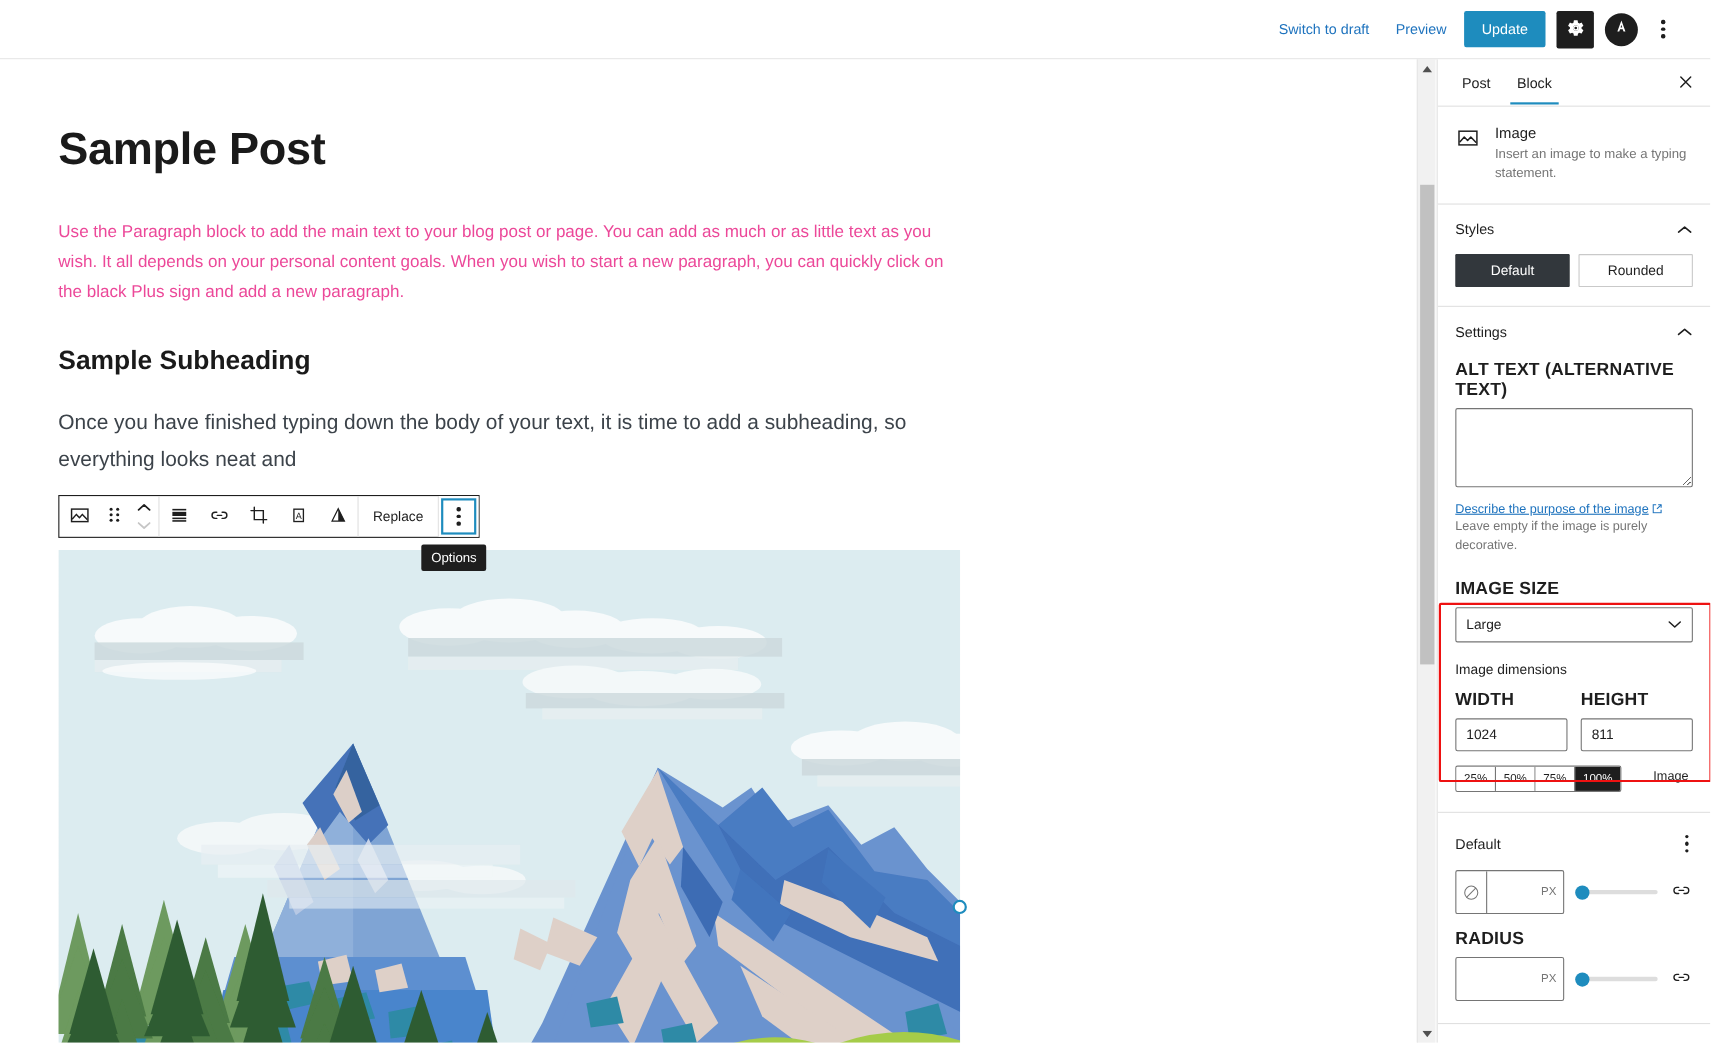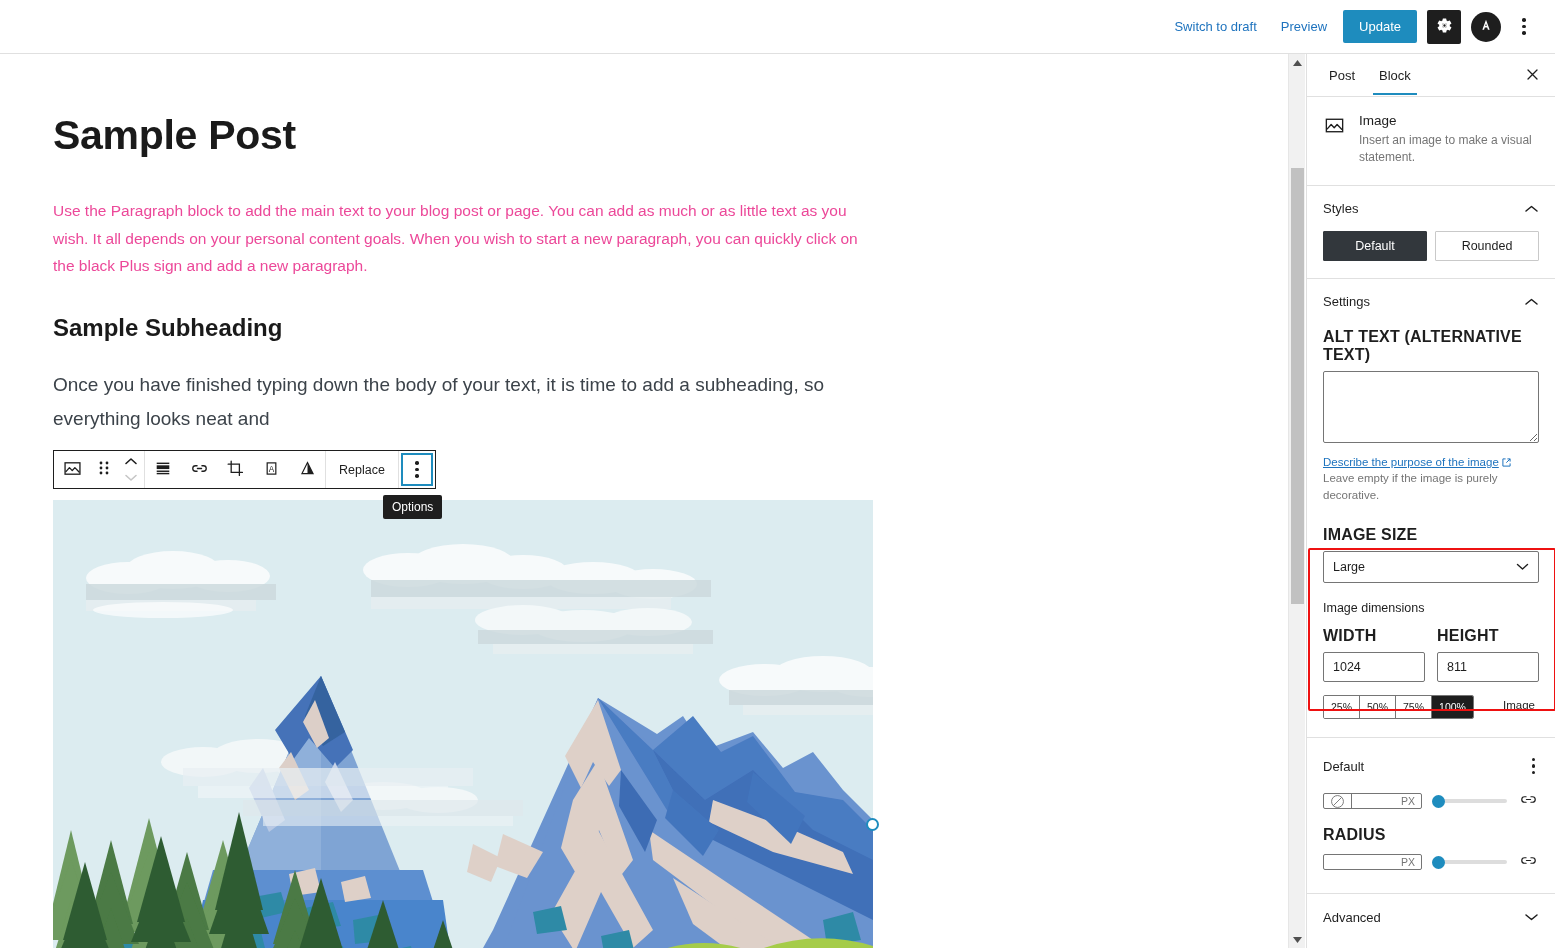--- a/index.html
+++ b/index.html
@@ -23,21 +23,21 @@
   .topbar {
     position: absolute;
     top: 0; left: 0;
     width: 1555px;
     height: 54px;
     background: #ffffff;
     border-bottom: 1px solid #e0e0e0;
     display: flex;
     align-items: center;
     justify-content: flex-end;
-    padding-right: 14px;
+    padding-right: 26px;
     gap: 0px;
   }
   .tb-link {
     font-size: 13px;
     color: #1e73be;
     background: none;
     border: none;
     cursor: pointer;
     padding: 6px 12px;
     font-family: "Liberation Sans", sans-serif;
@@ -388,21 +388,21 @@
   }
 
   .border-head {
     display: flex; align-items: center; justify-content: space-between;
     padding: 16px 0 12px 0;
   }
   .border-row { display: flex; align-items: center; gap: 10px; margin-bottom: 14px; }
   .color-unit-box {
     display: flex; align-items: stretch;
     border: 1px solid #757575; border-radius: 2px;
-    width: 99px; height: 16px;
+    width: 99px; height: 40px;
     overflow: hidden;
   }
   .swatch-cell {
     width: 28px;
     border-right: 1px solid #757575;
     display: flex; align-items: center; justify-content: center;
   }
   .unit-cell {
     flex: 1;
     display: flex; align-items: center; justify-content: flex-end;
@@ -816,21 +816,21 @@
 
     <div class="sb-blockcard">
       <div class="sb-blockicon">
         <svg width="23" height="23" viewBox="0 0 24 24" fill="none" stroke="#1e1e1e" stroke-width="1.4">
           <rect x="3.5" y="5.5" width="17" height="13"></rect>
           <path d="M4.5 15.5l4-4.5 3.2 3.4 3-3.4 4.8 5" stroke-linejoin="round" stroke-linecap="round"></path>
         </svg>
       </div>
       <div>
         <div class="sb-blocktitle">Image</div>
-        <div class="sb-blockdesc">Insert an image to make a visual statement.</div>
+        <div class="sb-blockdesc">Insert an image to make a typing statement.</div>
       </div>
     </div>
 
     <div class="sb-section">
       <div class="sb-sechead">
         <span class="sb-sectitle">Styles</span>
         <span class="chev">
           <svg width="15" height="10" viewBox="0 0 15 10" fill="none" stroke="#1e1e1e" stroke-width="1.5" stroke-linecap="round" stroke-linejoin="round">
               <path d="M2 7L7.5 2.5L13 7"></path>
             </svg>

